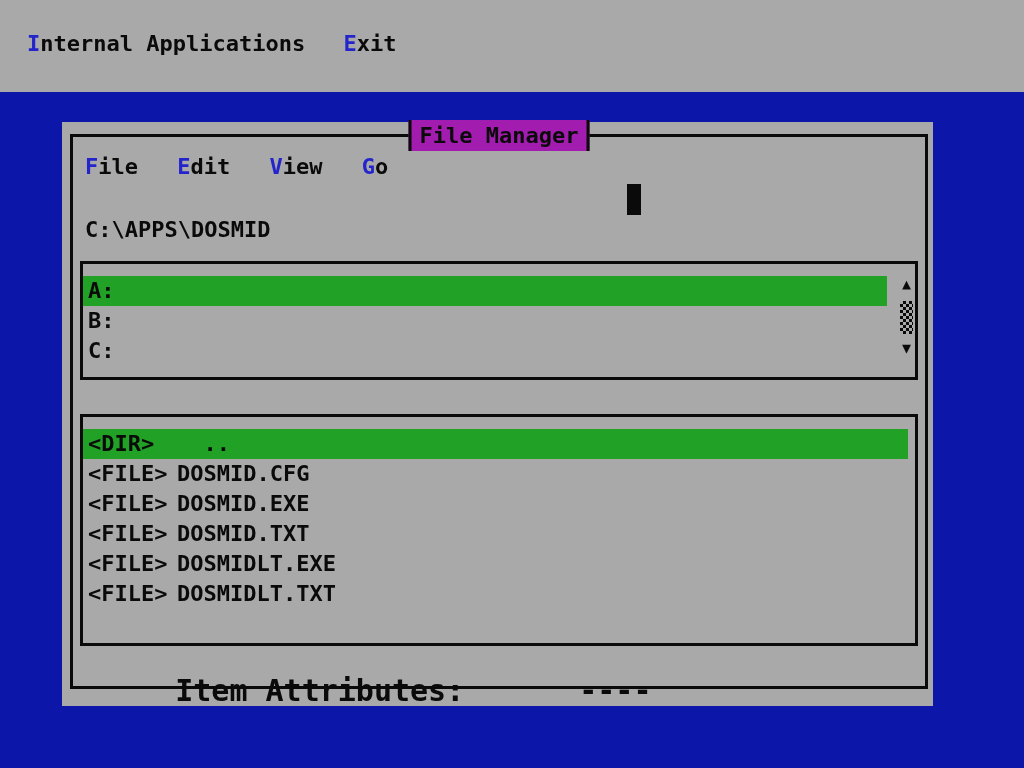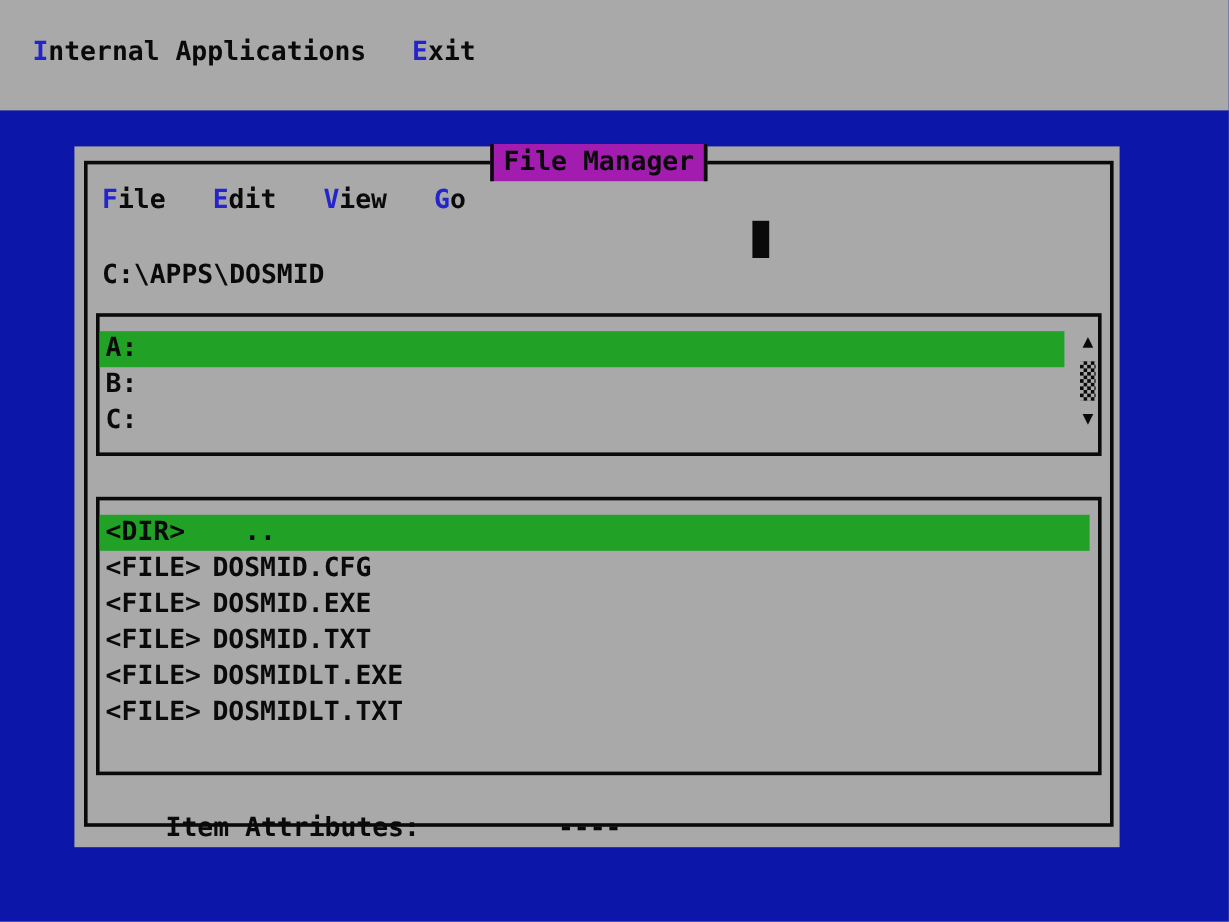--- a/index.html
+++ b/index.html
@@ -76,22 +76,22 @@
   .sb-arrow {
     font-size:15px; line-height:16px; height:16px; width:17px;
     text-align:center; color:#0a0a0a; cursor:default;
   }
   .sb-thumb {
     width:13px; height:33px; margin:9px 0 6px;
     background:repeating-conic-gradient(#0a0a0a 0% 25%, #a9a9a9 0% 50%);
     background-size:6px 6px;
   }
   .attrs {
-    position:absolute; left:23px; top:524px;
-    font-size:22px; line-height:30px; white-space:pre;text-align:center;
+    position:absolute; left:41px; top:524px;
+    font-size:30px; line-height:30px; white-space:pre;text-align:center;
   }
   .attr-value { margin-left:115px; }
 </style>
 </head>
 <body>
 
 <div class="menubar">
   <div class="menubar-inner">
     <span class="menu-item"><span class="hotkey">I</span><span>nternal Applications</span></span>
     <span class="menu-item"><span class="hotkey">E</span><span>xit</span></span>

